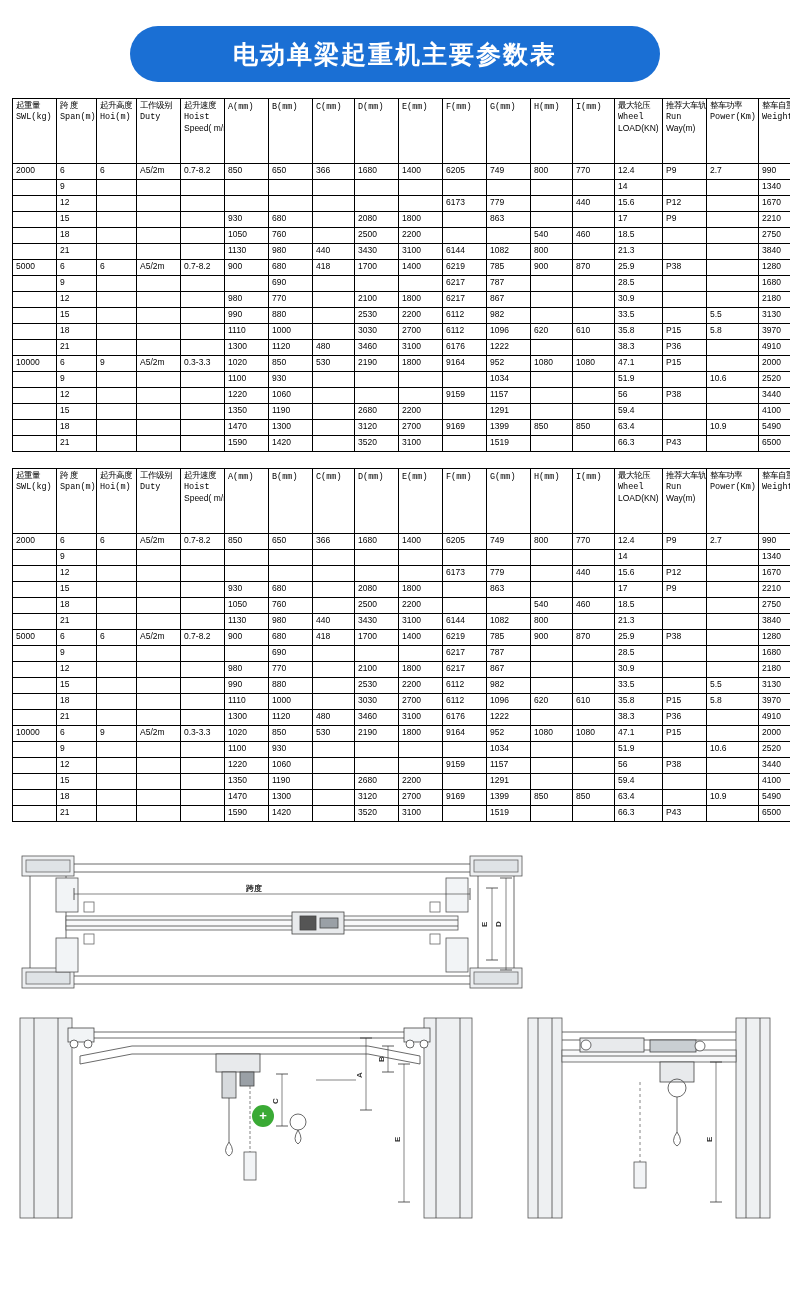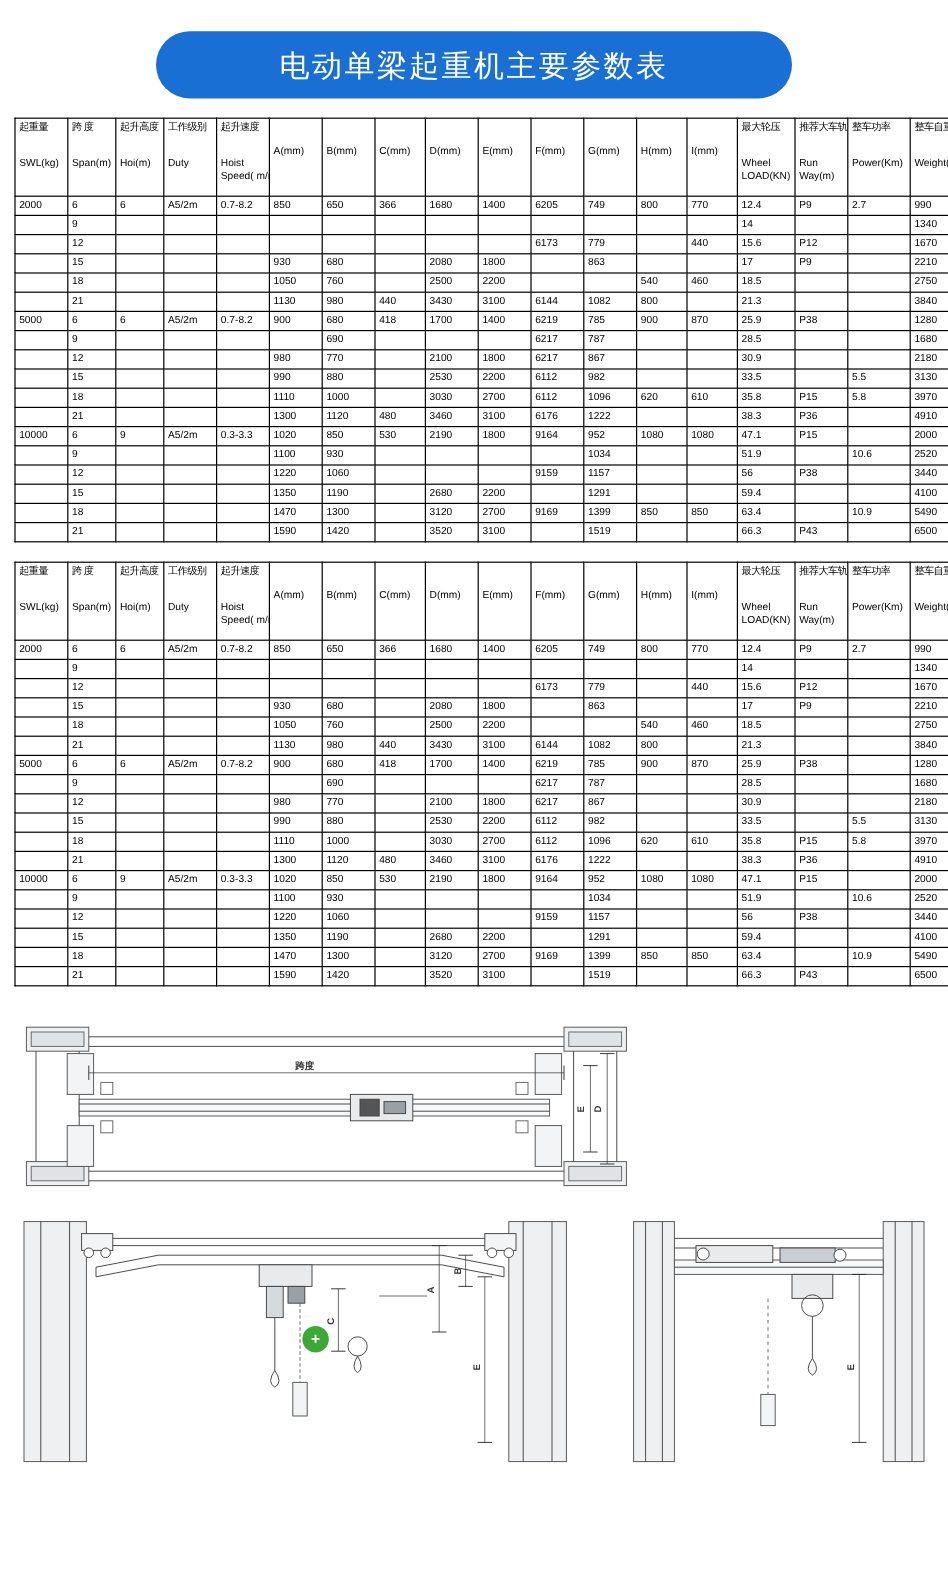--- a/index.html
+++ b/index.html
@@ -27,21 +27,21 @@
     display: flex;
     justify-content: center;
   }
   .title-banner {
     width: 530px;
     height: 56px;
     background: #1a6fd4;
     border-radius: 28px;
     color: #fff;
     font-size: 25px;
-    font-weight: normal;
+    font-weight: bold;
     letter-spacing: 2px;
     display: flex;
     align-items: center;
     justify-content: center;
   }
 
   
   .table-block {
     margin: 16px 12px 0 12px;
   }
@@ -70,21 +70,22 @@
   .hdr-cn {
     display: block;
     font-size: 8.5px;
     letter-spacing: -0.5px;
     line-height: 10px;
   }
   .hdr-en {
     display: block;
     font-size: 8.5px;
     line-height: 11px;
-    margin-top: 20px;
+    margin-top: 2px;
+    font-family: Liberation Mono, monospace;
   }
   .hdr-en2 {
     display: block;
     font-size: 8.5px;
     line-height: 11px;
   }
   .sep-row td {
     border-top: 1.6px solid #000;
   }
 

